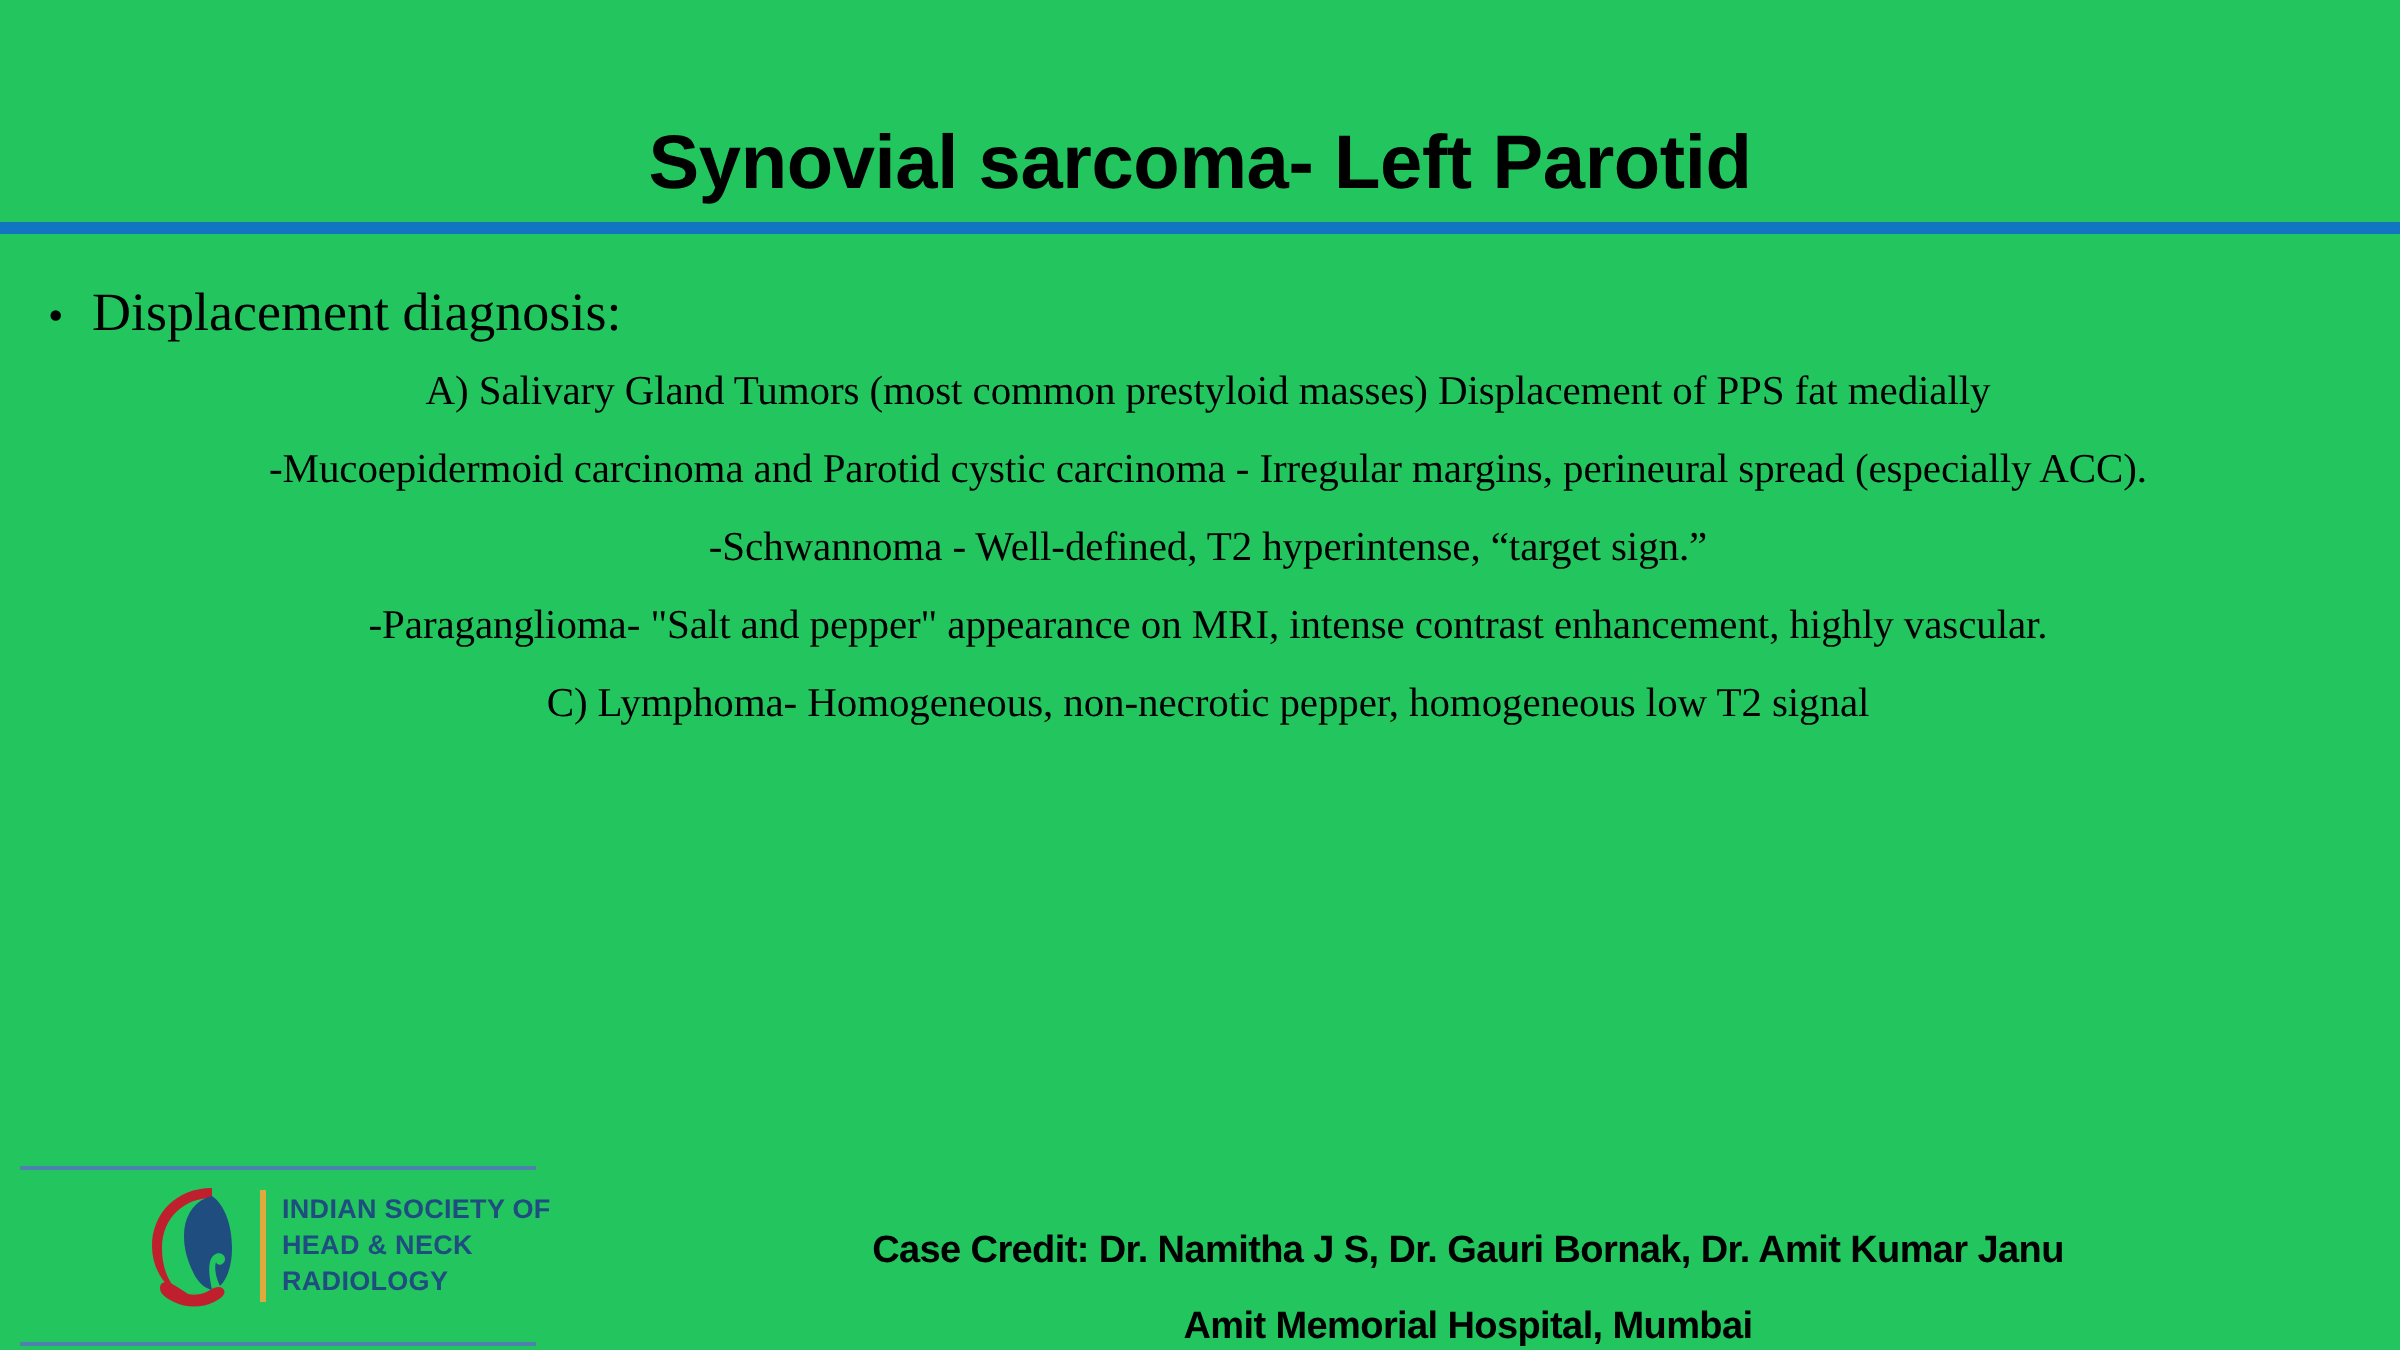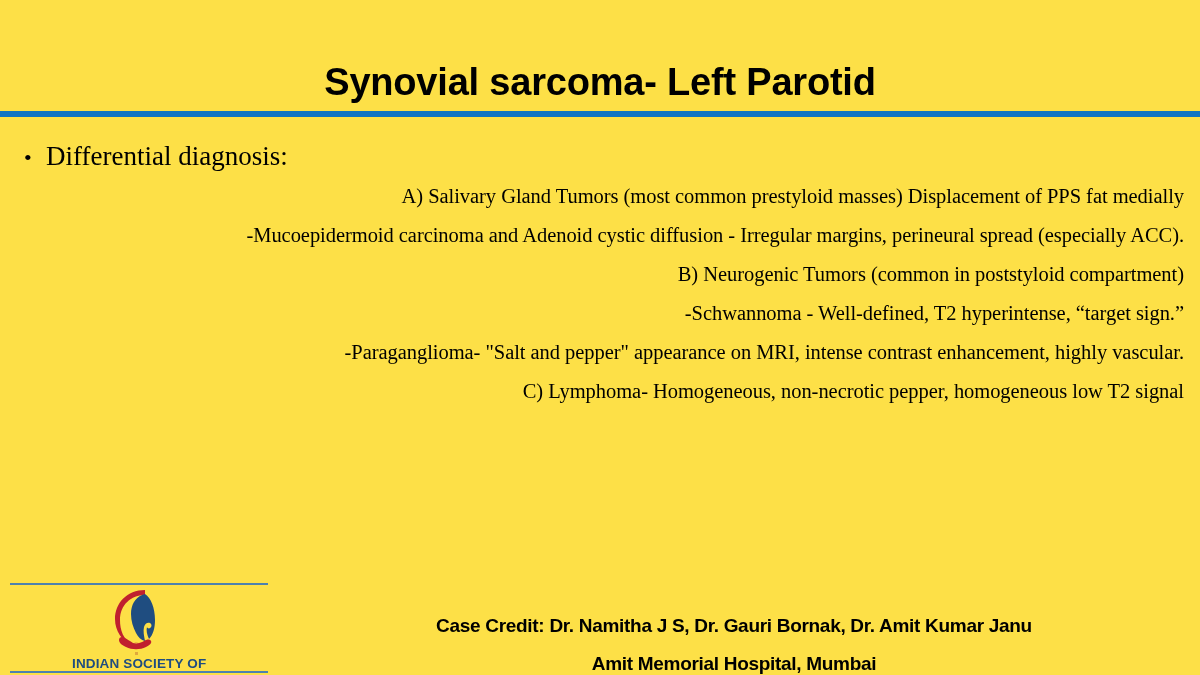--- a/index.html
+++ b/index.html
@@ -13,21 +13,21 @@
     height: 675px;
     overflow: hidden;
     font-family: "Liberation Serif", "DejaVu Serif", serif;
     color: #000000;
     position: relative;
   }
   .slide {
     position: relative;
     width: 1200px;
     height: 675px;
-    background: #fde047;
+    background: #22c55e;
   }
 
   
   .slide-title {
     position: absolute;
     top: 34px;
     left: 0;
     width: 1200px;
     text-align: center;
     font-family: "Liberation Sans", "DejaVu Sans", sans-serif;
@@ -70,21 +70,21 @@
     line-height: 34px;
     text-align: left;
   }
   .bullet-text {
     flex: 1 1 auto;
   }
   .para {
     font-size: 20.5px;
     line-height: 25px;
     margin: 0 0 14px 0;
-    text-align: right;
+    text-align: center;
     letter-spacing: -0.05px;
   }
   .para.wide {
     width: 1152px;
   }
 
   
   .logo-block {
     position: absolute;
     left: 10px;
@@ -101,21 +101,20 @@
   }
   .logo-rule.top { top: 0; }
   .logo-rule.bottom { top: 88px; }
   .logo-inner {
     position: absolute;
     left: 62px;
     top: 3px;
     display: flex;
     align-items: center;
     height: 74px;
-    flex-direction: column;
   }
   .logo-mark {
     width: 56px;
     height: 66px;
     flex: 0 0 56px;
     position: relative;
   }
   .logo-sep {
     width: 3px;
     height: 56px;
@@ -156,26 +155,25 @@
 <div class="slide">
 
   <h1 class="slide-title">Synovial sarcoma- Left Parotid</h1>
 
   <div class="title-rule"></div>
 
   <div class="body-block">
 
     <div class="bullet-line">
       <span class="bullet-dot">•</span>
-      <span class="bullet-text">Differential diagnosis:</span>
+      <span class="bullet-text">Displacement diagnosis:</span>
     </div>
 
     <p class="para">A) Salivary Gland Tumors (most common prestyloid masses) Displacement of PPS fat medially</p>
-    <p class="para">-Mucoepidermoid carcinoma and Adenoid cystic diffusion - Irregular margins, perineural spread (especially ACC).</p>
-    <p class="para">B) Neurogenic Tumors (common in poststyloid compartment)</p>
+    <p class="para">-Mucoepidermoid carcinoma and Parotid cystic carcinoma - Irregular margins, perineural spread (especially ACC).</p>
     <p class="para">-Schwannoma - Well-defined, T2 hyperintense, “target sign.”</p>
     <p class="para">-Paraganglioma- "Salt and pepper" appearance on MRI, intense contrast enhancement, highly vascular.</p>
     <p class="para">C) Lymphoma- Homogeneous, non-necrotic pepper, homogeneous low T2 signal</p>
 
   </div>
 
   <div class="logo-block">
     <div class="logo-rule top"></div>
     <div class="logo-rule bottom"></div>
 

